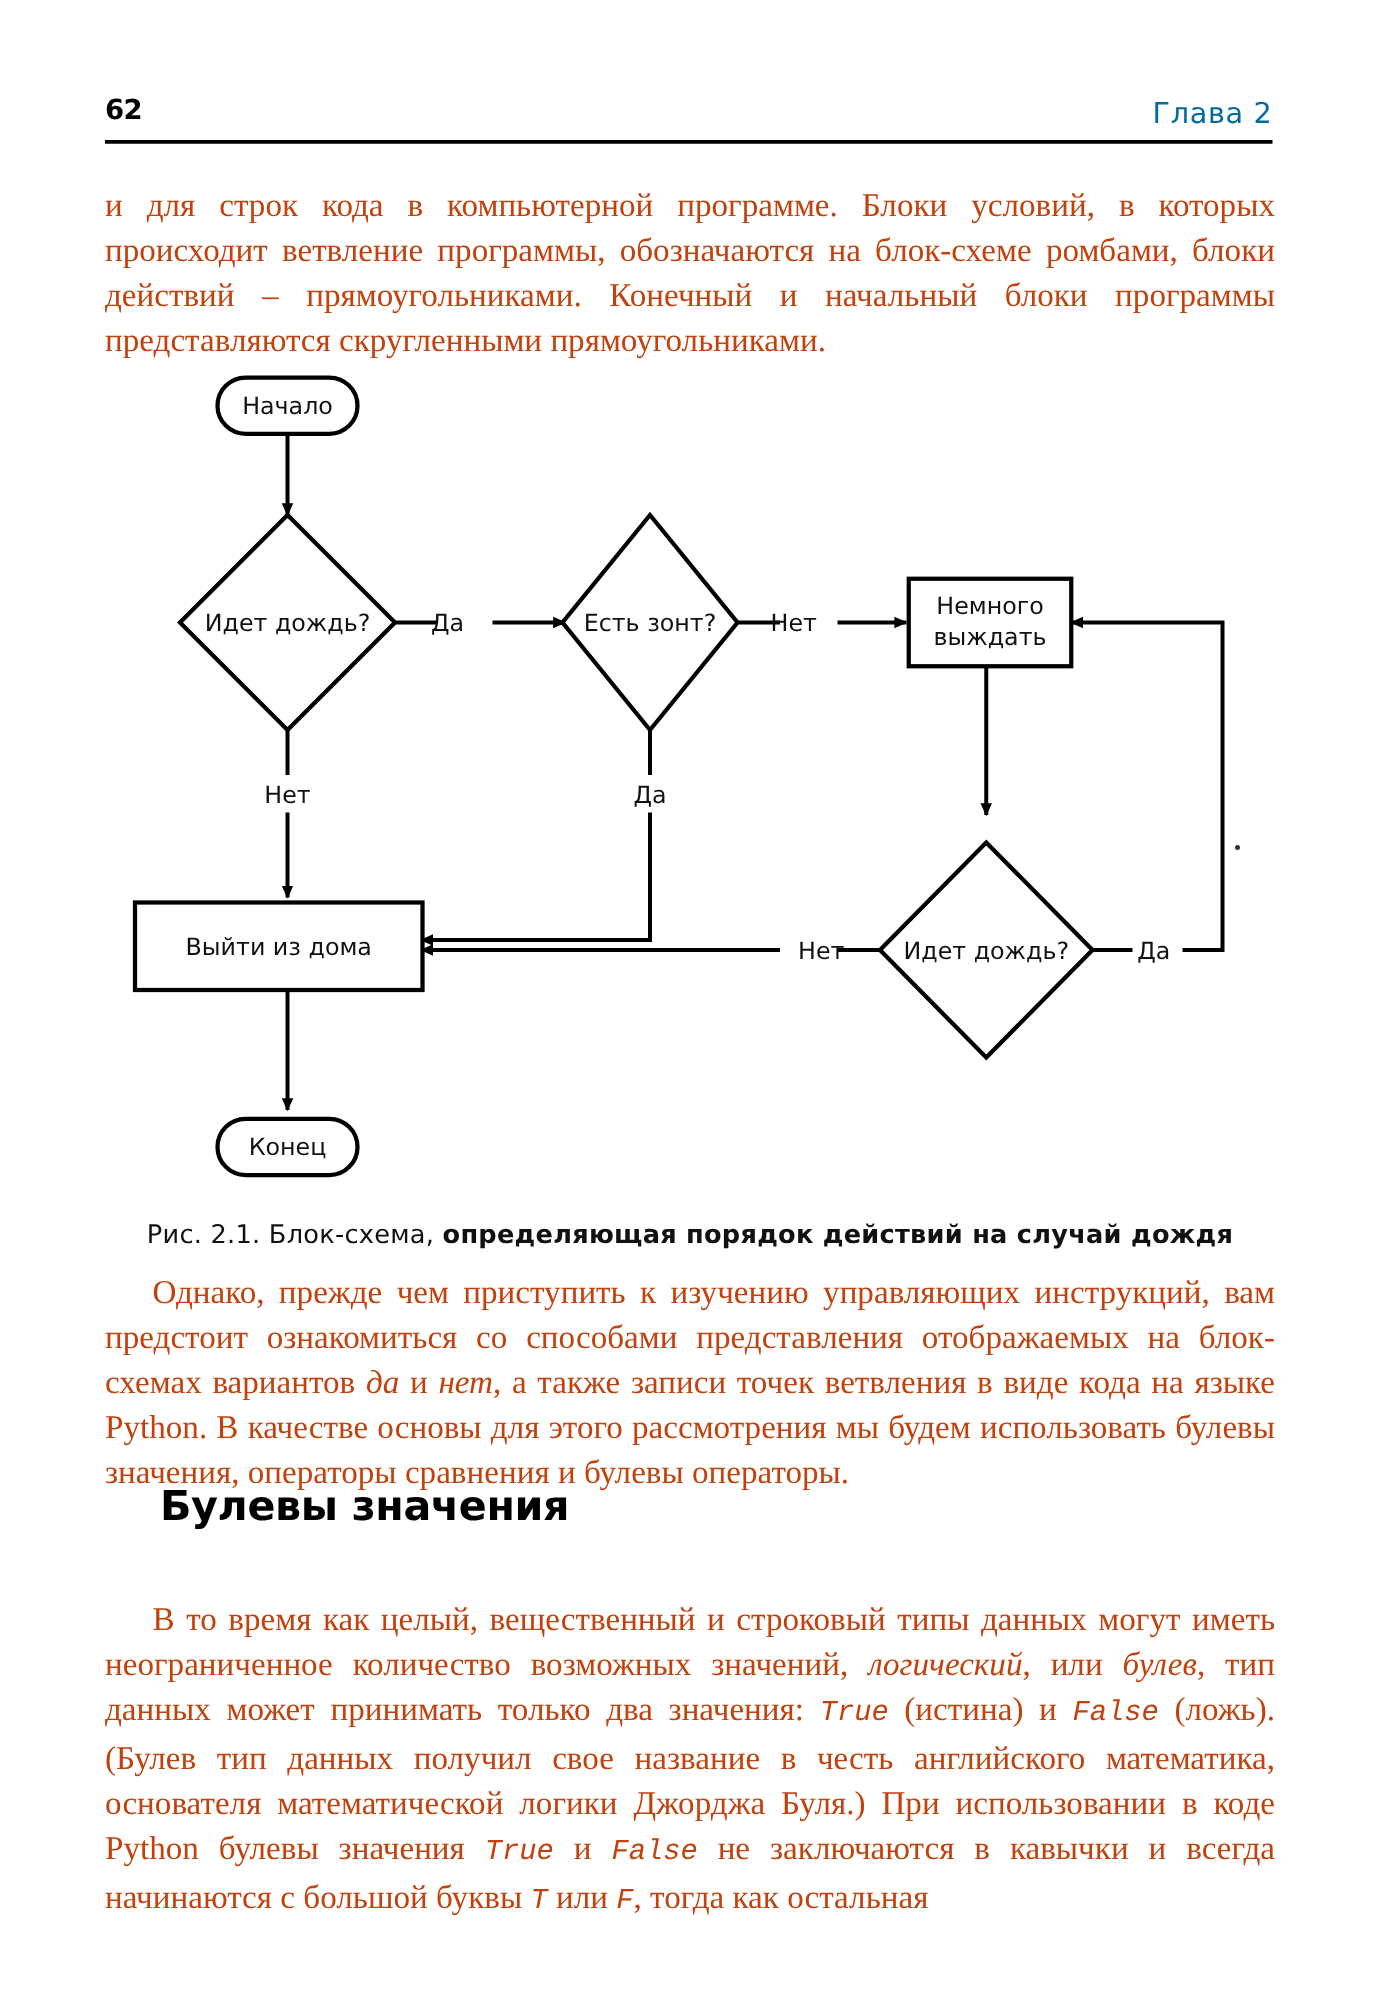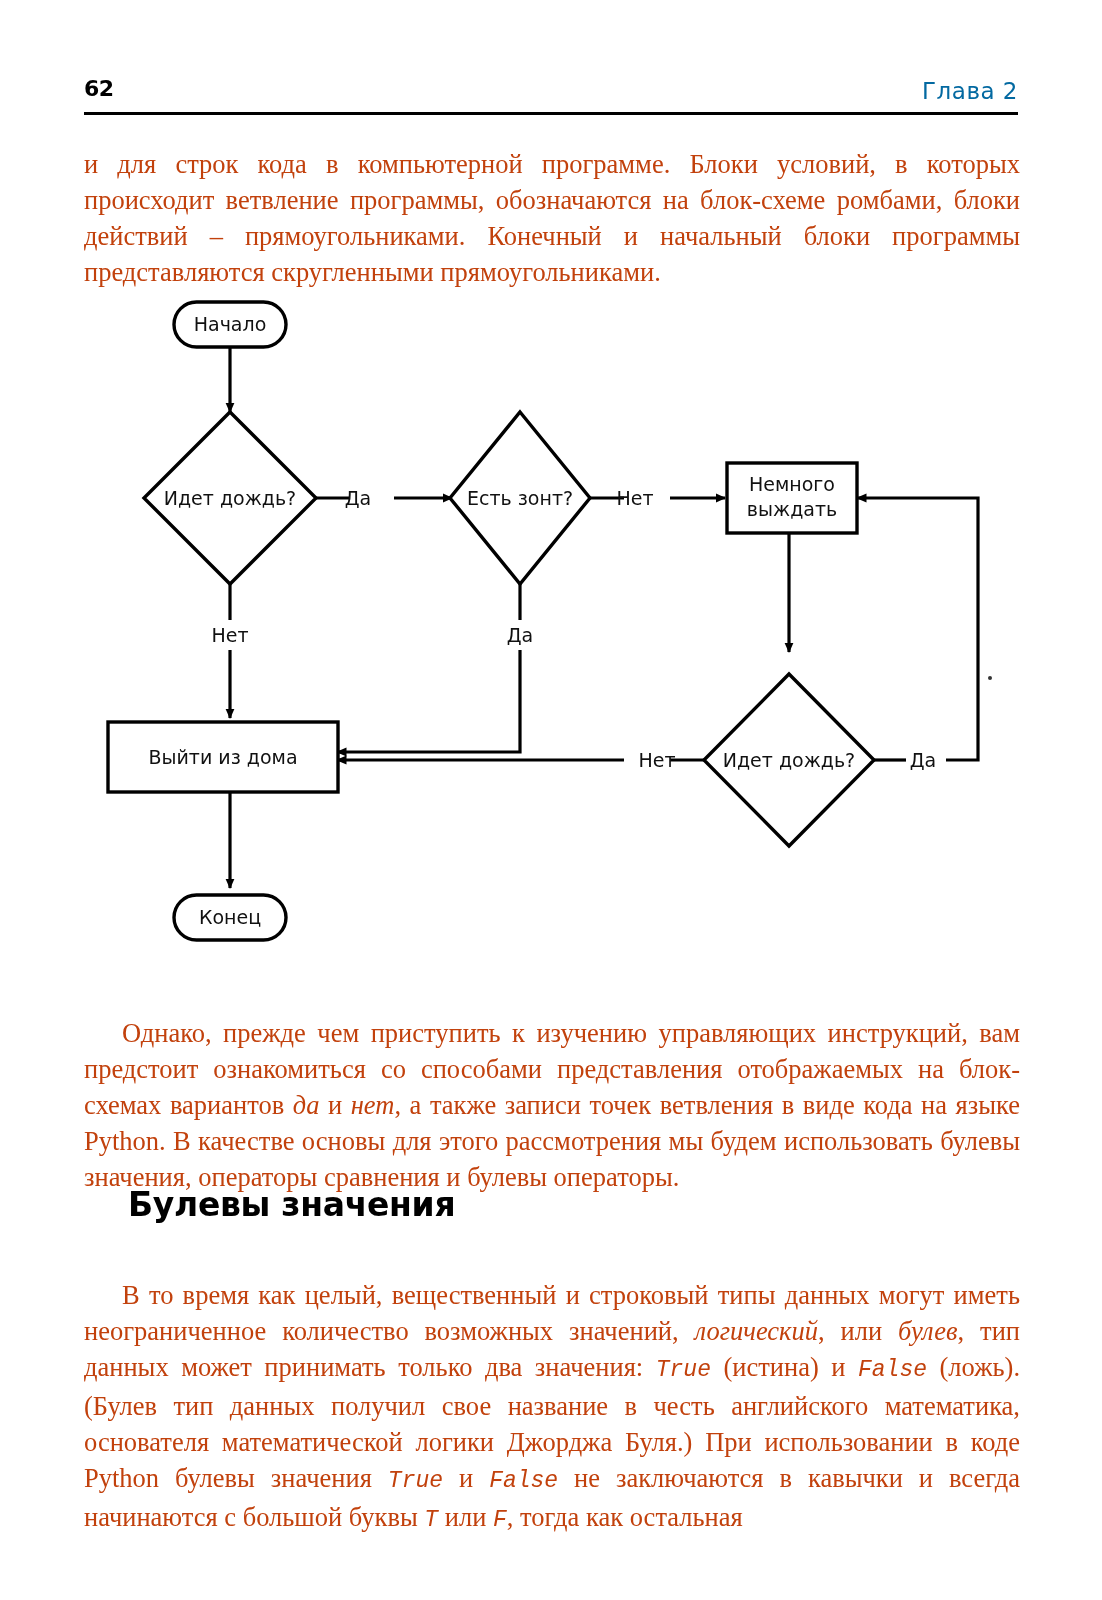--- a/index.html
+++ b/index.html
@@ -211,20 +211,23 @@
       <text x="146" y="352" text-anchor="middle" font-family="DejaVu Sans, sans-serif" font-size="19" fill="#111">Нет</text>
       <text x="551" y="215" text-anchor="middle" font-family="DejaVu Sans, sans-serif" font-size="19" fill="#111">Нет</text>
       <text x="436" y="352" text-anchor="middle" font-family="DejaVu Sans, sans-serif" font-size="19" fill="#111">Да</text>
       <text x="573" y="477" text-anchor="middle" font-family="DejaVu Sans, sans-serif" font-size="19" fill="#111">Нет</text>
       <text x="839" y="477" text-anchor="middle" font-family="DejaVu Sans, sans-serif" font-size="19" fill="#111">Да</text>
     </svg>
   </div>
 
   <div class="speck" style="left:988px; top:676px;"></div>
 
+  <div class="figcaption">
+    <span>Рис. 2.1. Блок-схема, </span><span class="cap-bold">определяющая порядок действий на случай дождя</span>
+  </div>
 
   <div class="col" style="top:1015px;">
     <p class="body indent"><span>Однако, прежде чем приступить к изучению управляющих инструкций, вам предстоит ознакомиться со способами представления отображаемых на блок-схемах вариантов </span><span class="it">да</span><span> и </span><span class="it">нет</span><span>, а также записи точек ветвления в виде кода на языке Python. В качестве основы для этого рассмотрения мы будем использовать булевы значения, операторы сравнения и булевы операторы.</span></p>
   </div>
 
   <div class="col" style="top:1185px;margin-left:44px;">
     <h2 class="section">Булевы значения</h2>
   </div>
 
   <div class="col" style="top:1277px;">

